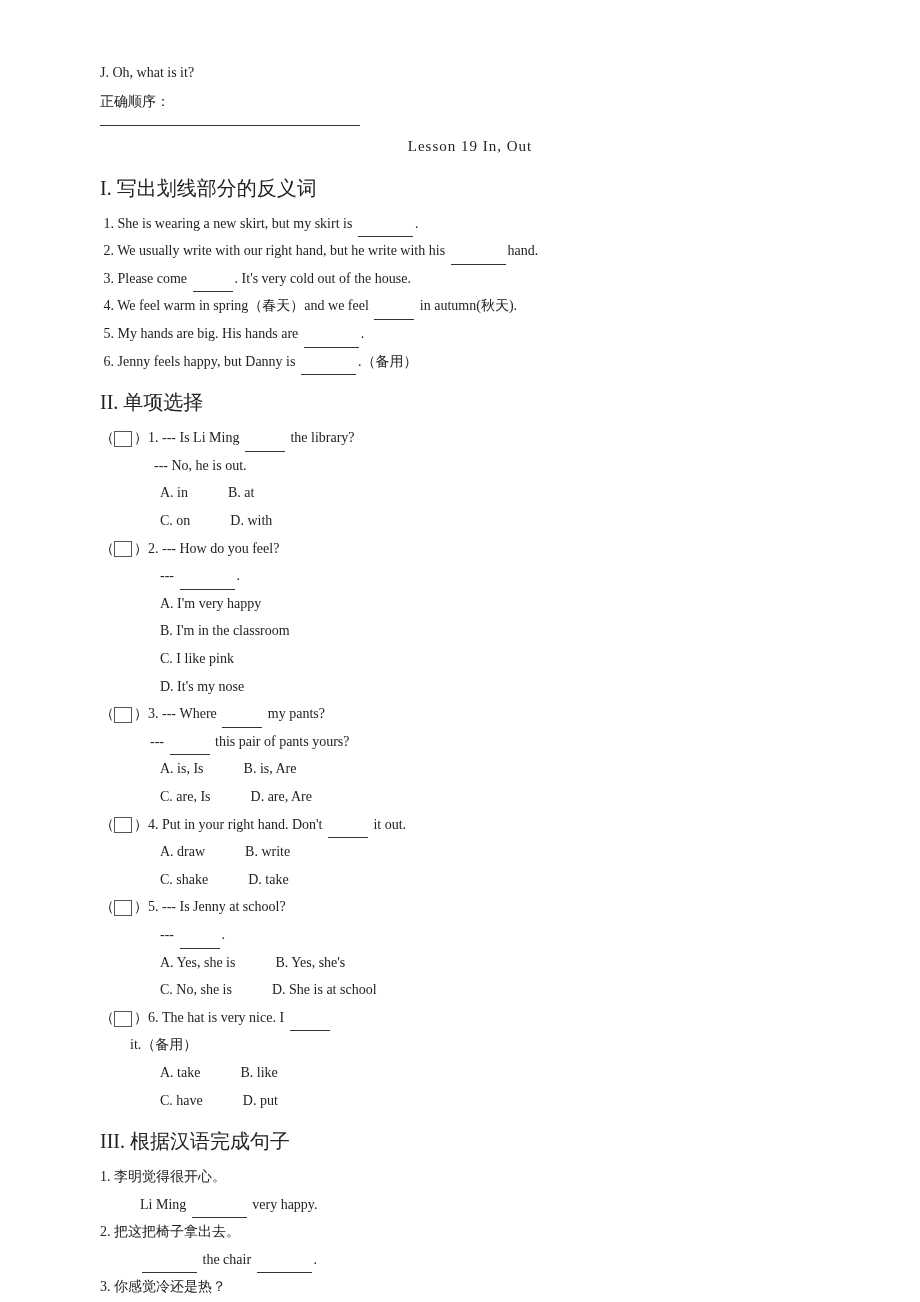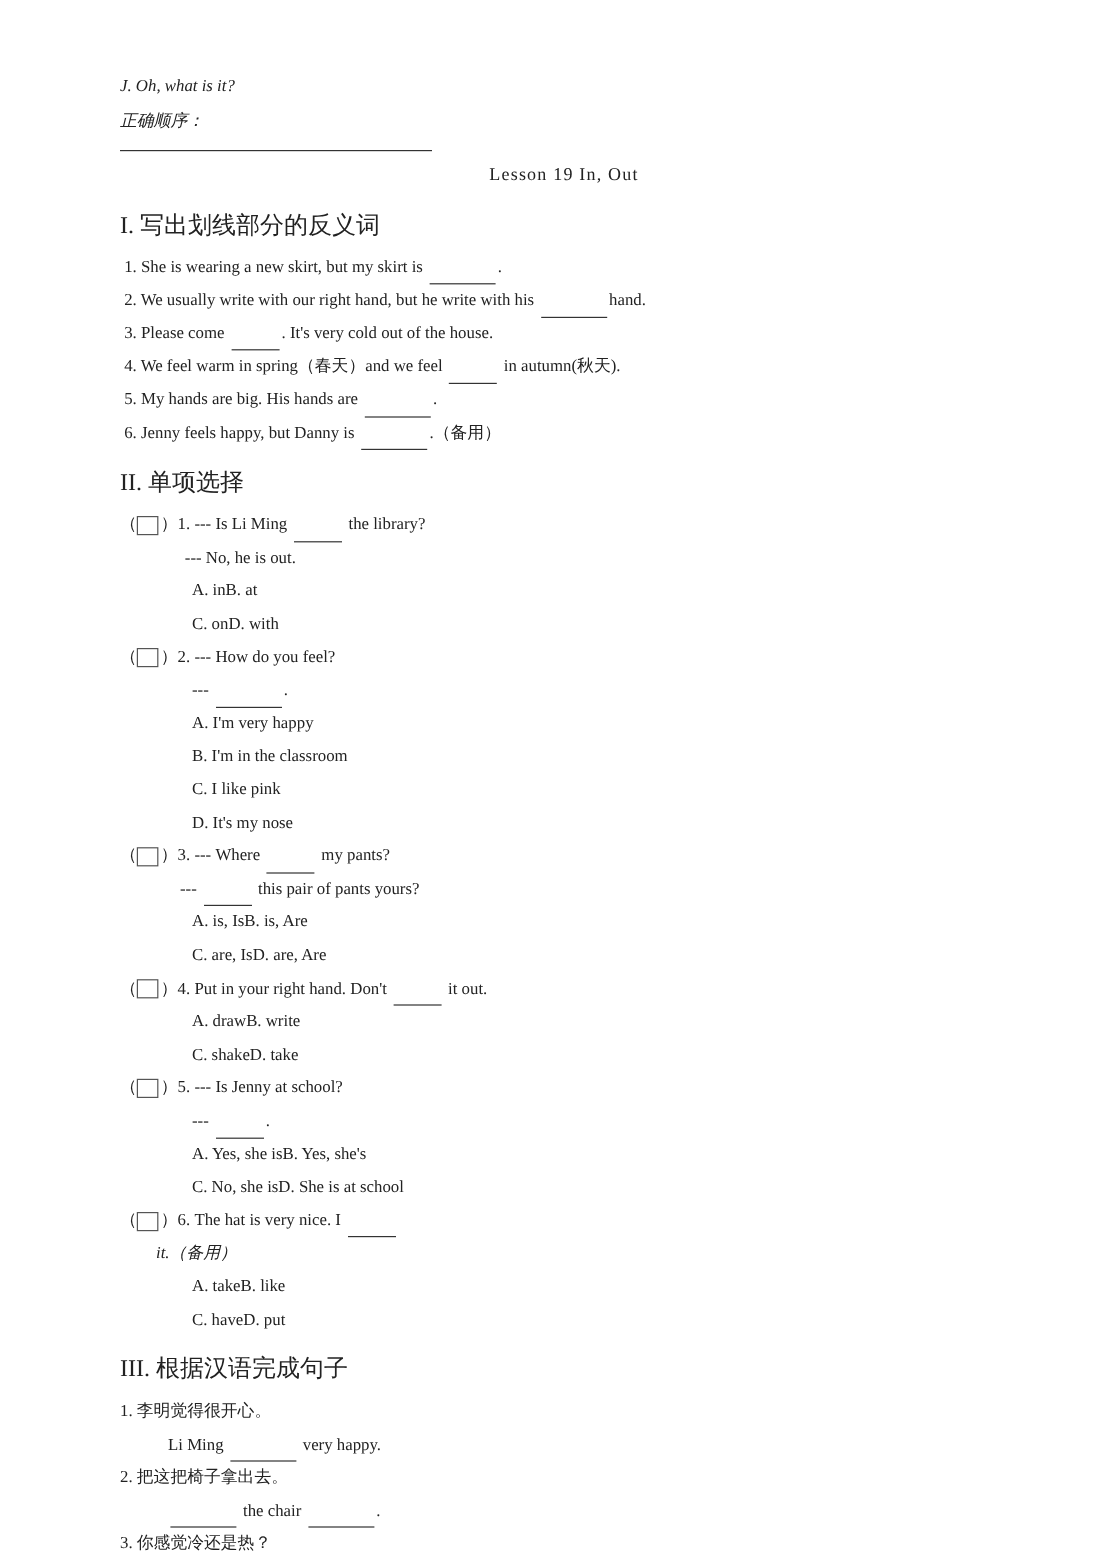--- a/index.html
+++ b/index.html
@@ -12,21 +12,20 @@
       font-family: "SimSun", "宋体", serif;
       font-size: 14px;
       color: #222;
       padding: 60px 80px 60px 100px;
       line-height: 1.9;
       width: 920px;
       min-height: 1302px;
     }
     .header-line {
       margin-bottom: 2px;
-      font-style: italic;
     }
     .divider {
       border: none;
       border-top: 1px solid #333;
       width: 260px;
       margin: 10px 0 6px 0;
     }
     .lesson-title {
       text-align: center;
       font-weight: normal;
@@ -62,20 +61,21 @@
     }
     .indent2 {
       margin-left: 40px;
     }
     .option-row {
       margin-left: 60px;
     }
     .option-row-2col {
       margin-left: 60px;
       display: flex;
+      gap: 40px;
     }
     p {
       margin-bottom: 1px;
     }
     .section-gap {
       margin-top: 8px;
     }
   </style>
 </head>
 <body>
@@ -166,21 +166,21 @@
   <span>B. Yes, she's</span>
 </p>
 <p class="option-row-2col">
   <span>C. No, she is</span>
   <span>D. She is at school</span>
 </p>
 
 <p>
   （<span class="mc-bracket"></span>）6. The hat is very nice. I <span class="blank blank-short"></span>
 </p>
-<p style="margin-left:30px;font-style:italic;">it.（备用）</p>
+<p style="margin-left:30px;">it.（备用）</p>
 <p class="option-row-2col">
   <span>A. take</span>
   <span>B. like</span>
 </p>
 <p class="option-row-2col">
   <span>C. have</span>
   <span>D. put</span>
 </p>
 
 <p class="section-title section-gap">III. 根据汉语完成句子</p>

